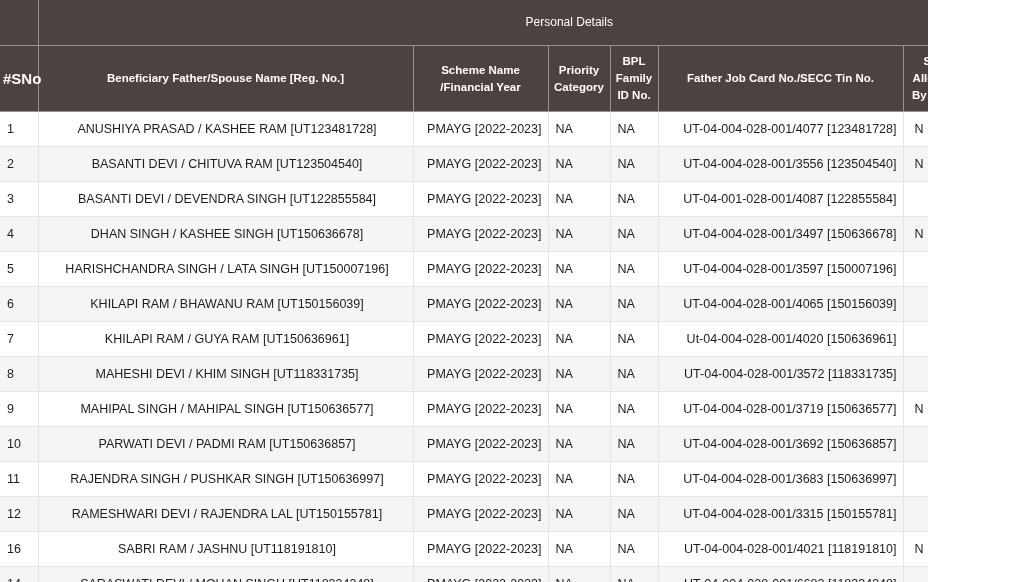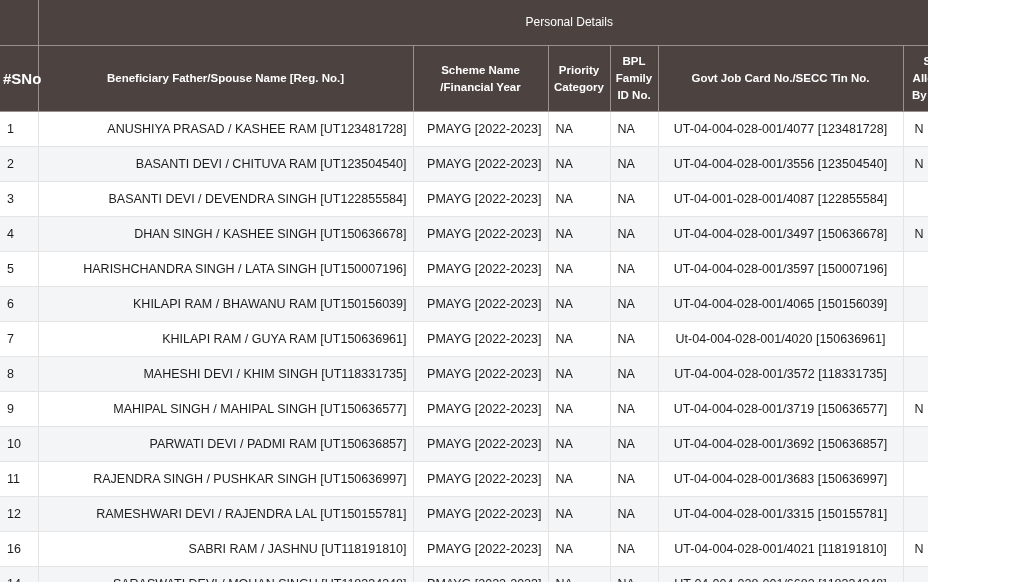--- a/index.html
+++ b/index.html
@@ -82,25 +82,25 @@
     vertical-align: middle;
     white-space: nowrap;
     overflow: hidden;
     font-size: 12.5px;
     color: #1d1d1d;
   }
   tbody tr:nth-child(odd)  td { background: #ffffff; }
   tbody tr:nth-child(even) td { background: #f4f5f6; }
 
   td.t-sno    { text-align: left;  padding-left: 7px; }
-  td.t-name   { text-align: right;  padding-left: 9px; }
+  td.t-name   { text-align: center;  padding-left: 9px; }
   td.t-scheme { text-align: right;  padding-left: 9px; }
   td.t-prio   { text-align: left;  padding-left: 7px; }
   td.t-bpl    { text-align: left;  padding-left: 7px; }
-  td.t-nrega  { text-align: center;  }
+  td.t-nrega  { text-align: right;  }
   td.t-site   { text-align: left;  padding-left: 11px; }
   td.t-house  { text-align: left;  padding-left: 9px; border-right: none; }
 </style>
 </head>
 <body>
 
 <div class="table-viewport">
   <table class="beneficiary-table">
     <colgroup>
       <col class="c-sno">
@@ -126,21 +126,21 @@
         </th>
         <th class="h-prio">
           <span>Priority</span><br>
           <span>Category</span>
         </th>
         <th class="h-bpl">
           <span>BPL</span><br>
           <span>Family</span><br>
           <span>ID No.</span>
         </th>
-        <th class="h-nrega">Govt Job Card No./SECC Tin No.</th>
+        <th class="h-nrega">Father Job Card No./SECC Tin No.</th>
         <th class="h-site">
           <span>Site</span><br>
           <span>Allotted</span><br>
           <span>By Govt</span>
         </th>
         <th class="h-house">
           <span>House</span><br>
           <span>status</span>
         </th>
       </tr>

